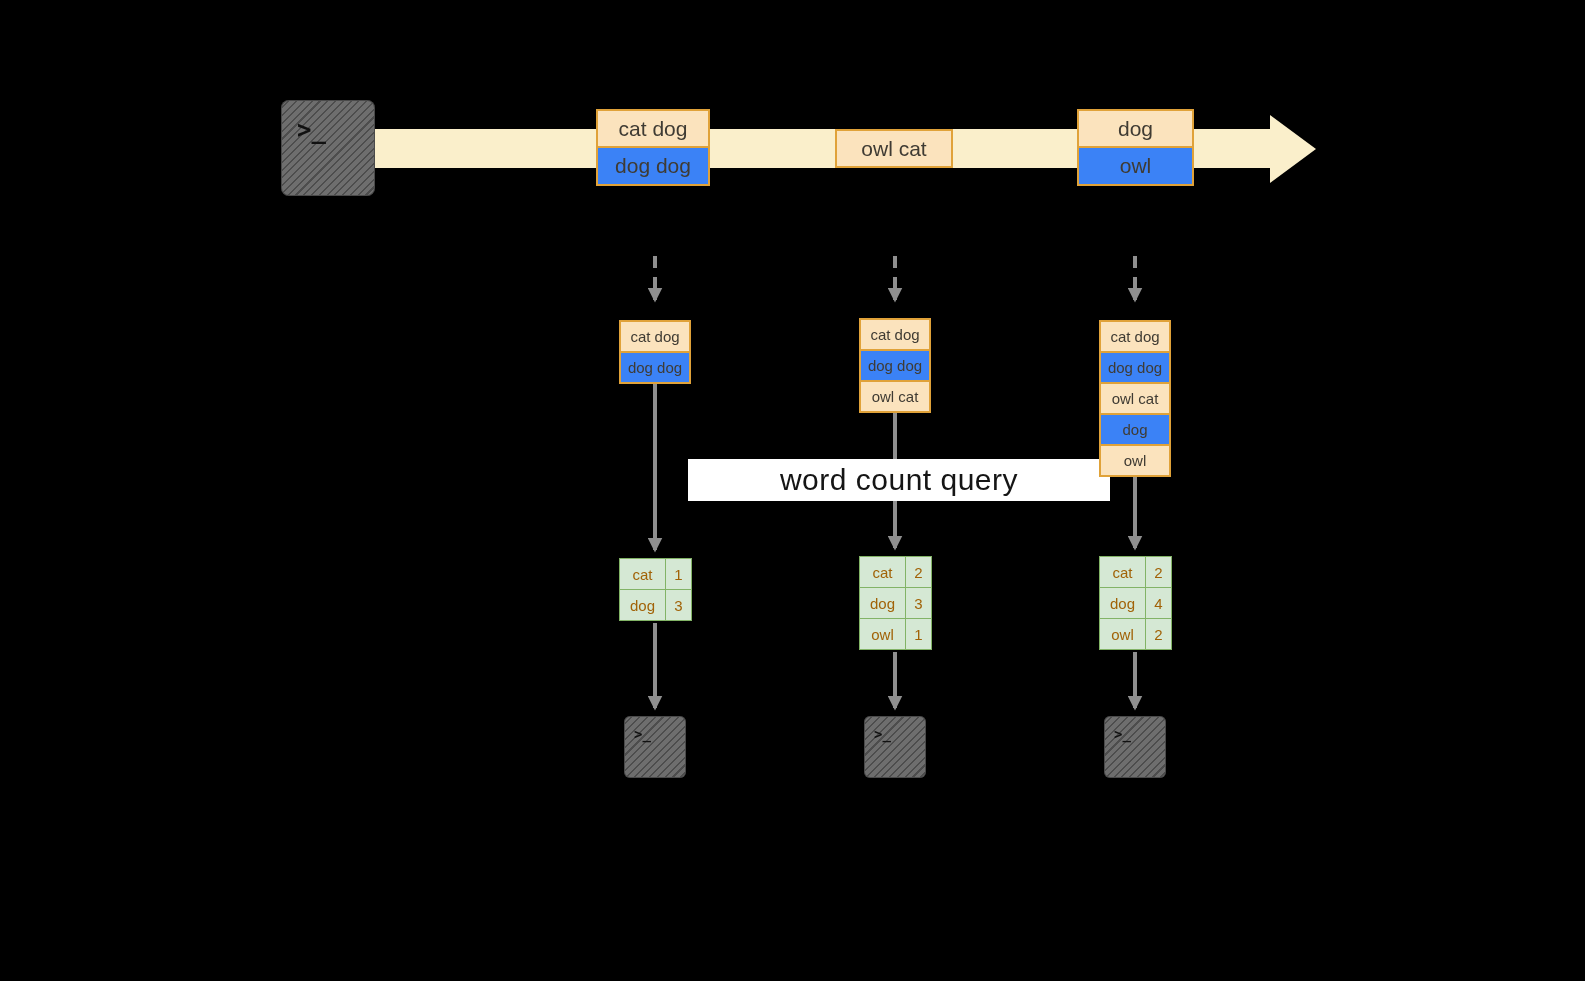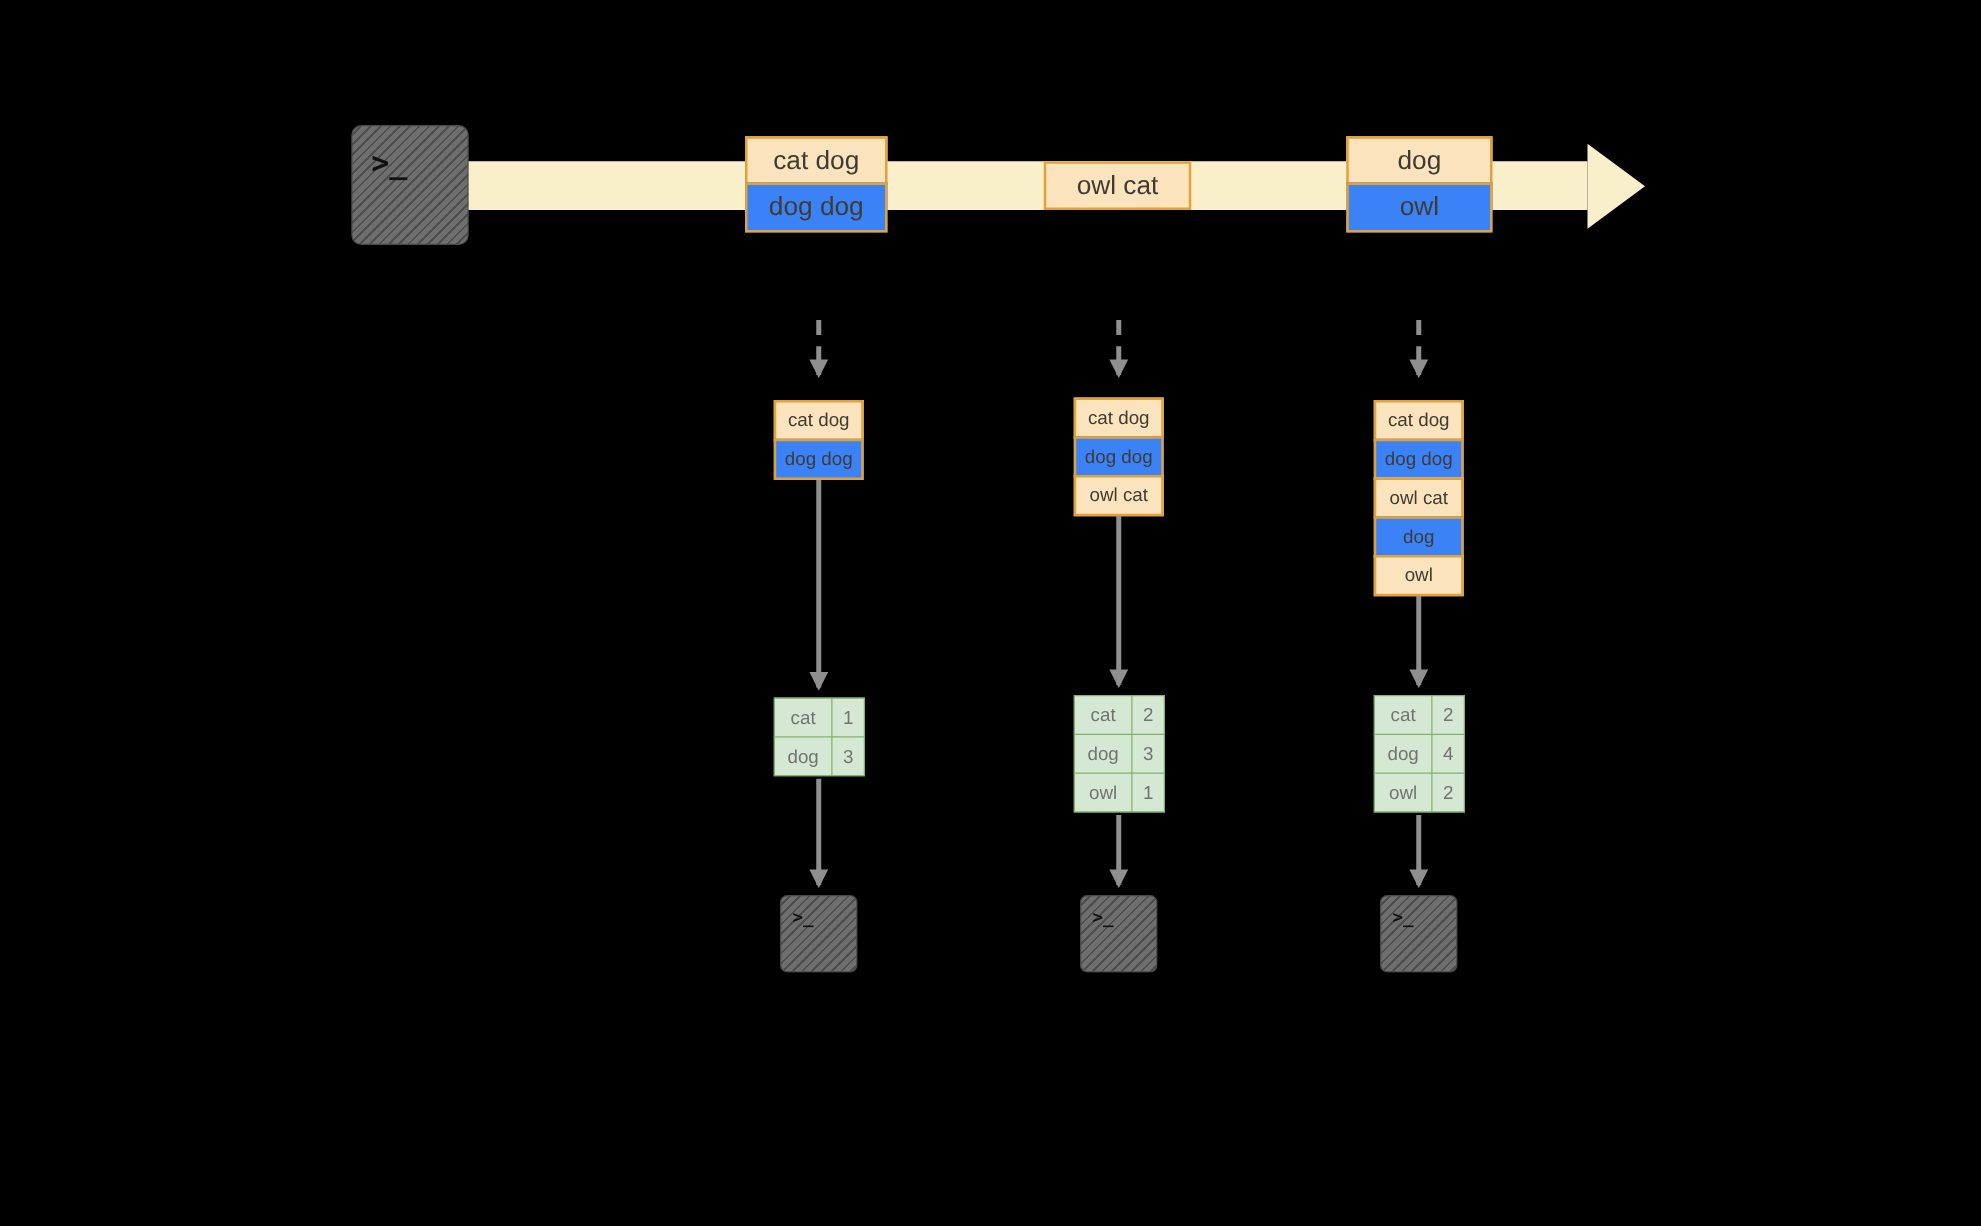--- a/index.html
+++ b/index.html
@@ -32,21 +32,21 @@
     font-size:30px; color:#151515; letter-spacing:0.5px;
   }
 
   
   .rtable {
     position:absolute; display:grid; grid-template-columns:45px 25px; grid-auto-rows:30px;
     gap:1px; background:#82b366; border:1px solid #82b366; z-index:4;
   }
   .rcell {
     background:#d5e8d4; display:flex; align-items:center; justify-content:center;
-    font-size:15px; color:#737373;
+    font-size:15px; color:#a16207;
   }
 
   
   .term {
     position:absolute; z-index:4; border-radius:8px; background-color:#6e6e6e;
     background-image:repeating-linear-gradient(135deg, rgba(0,0,0,0.30) 0px, rgba(0,0,0,0.30) 1.5px, transparent 1.5px, transparent 5.5px);
     box-shadow:0 0 0 1px #4a4a4a inset;
   }
   .term .prompt {
     position:absolute; color:#111; font-family:"DejaVu Sans Mono", monospace; font-weight:bold;
@@ -102,20 +102,23 @@
   <div class="obox sbox dark" style="left:859px; top:318px;">cat dog</div>
   <div class="obox sbox light" style="left:859px; top:349px;">dog dog</div>
   <div class="obox sbox dark" style="left:859px; top:380px;">owl cat</div>
 
   <div class="obox sbox dark" style="left:1099px; top:320px;">cat dog</div>
   <div class="obox sbox light" style="left:1099px; top:351px;">dog dog</div>
   <div class="obox sbox dark" style="left:1099px; top:382px;">owl cat</div>
   <div class="obox sbox light" style="left:1099px; top:413px;">dog</div>
   <div class="obox sbox dark" style="left:1099px; top:444px;">owl</div>
 
+  <div class="query-banner">
+    <span>word count query</span>
+  </div>
 
   <div class="rtable" style="left:619px; top:558px;">
     <div class="rcell">cat</div>
     <div class="rcell">1</div>
     <div class="rcell">dog</div>
     <div class="rcell">3</div>
   </div>
 
   <div class="rtable" style="left:859px; top:556px;">
     <div class="rcell">cat</div>

